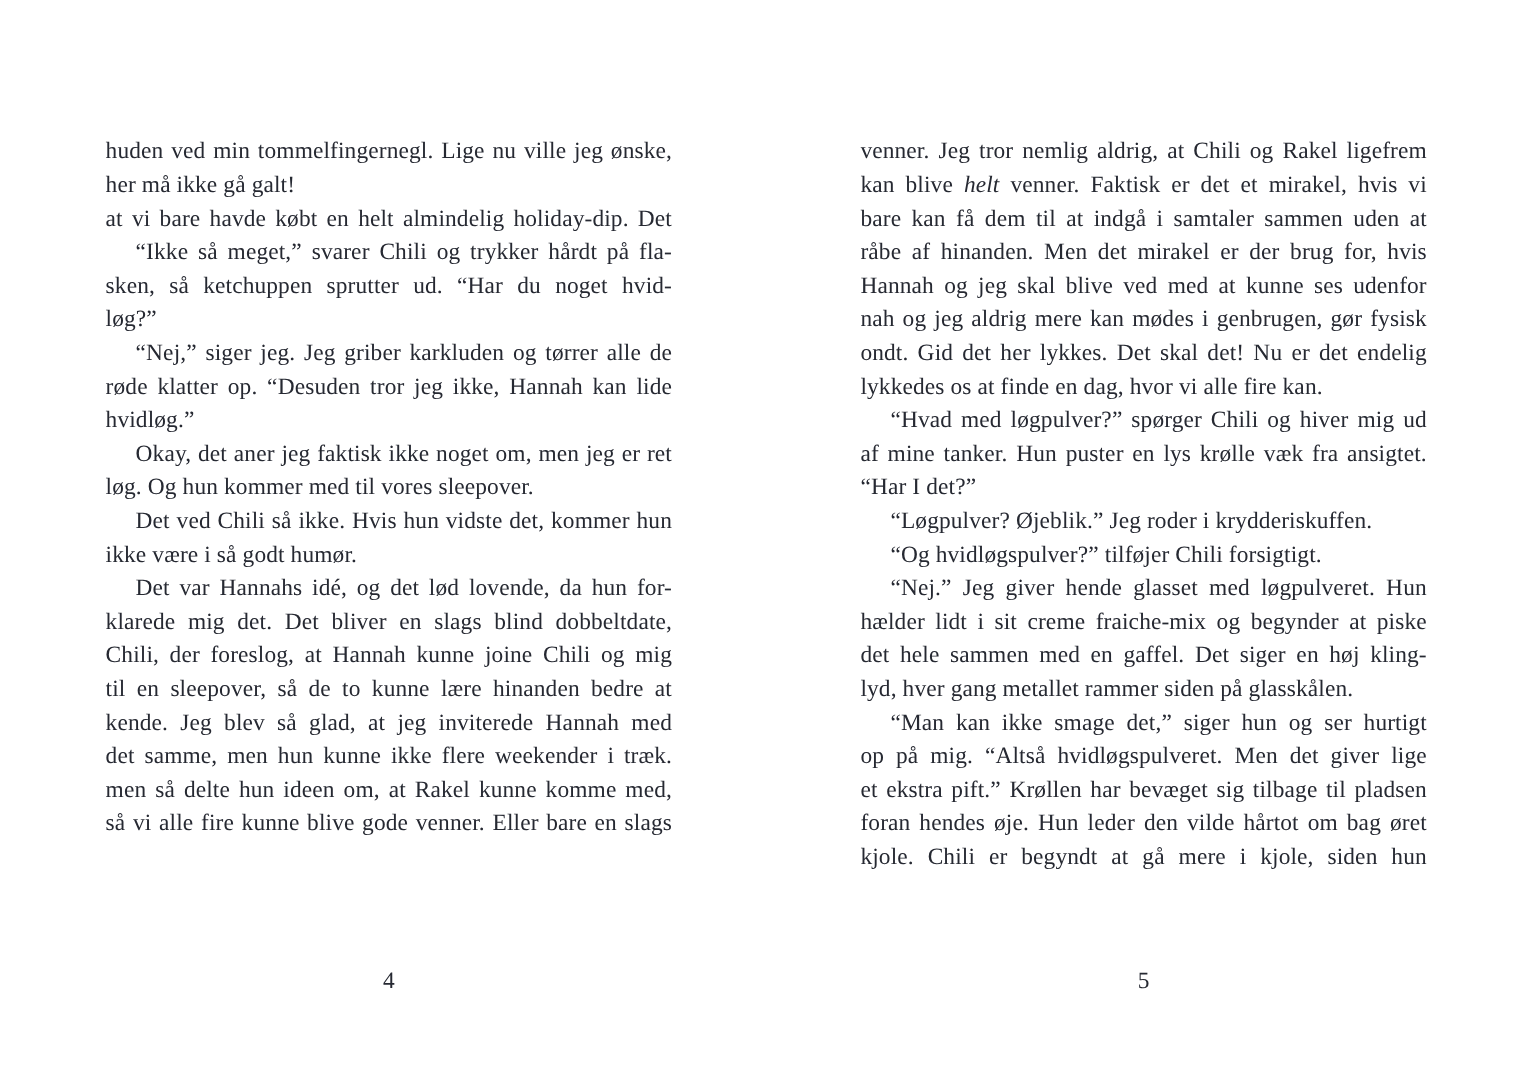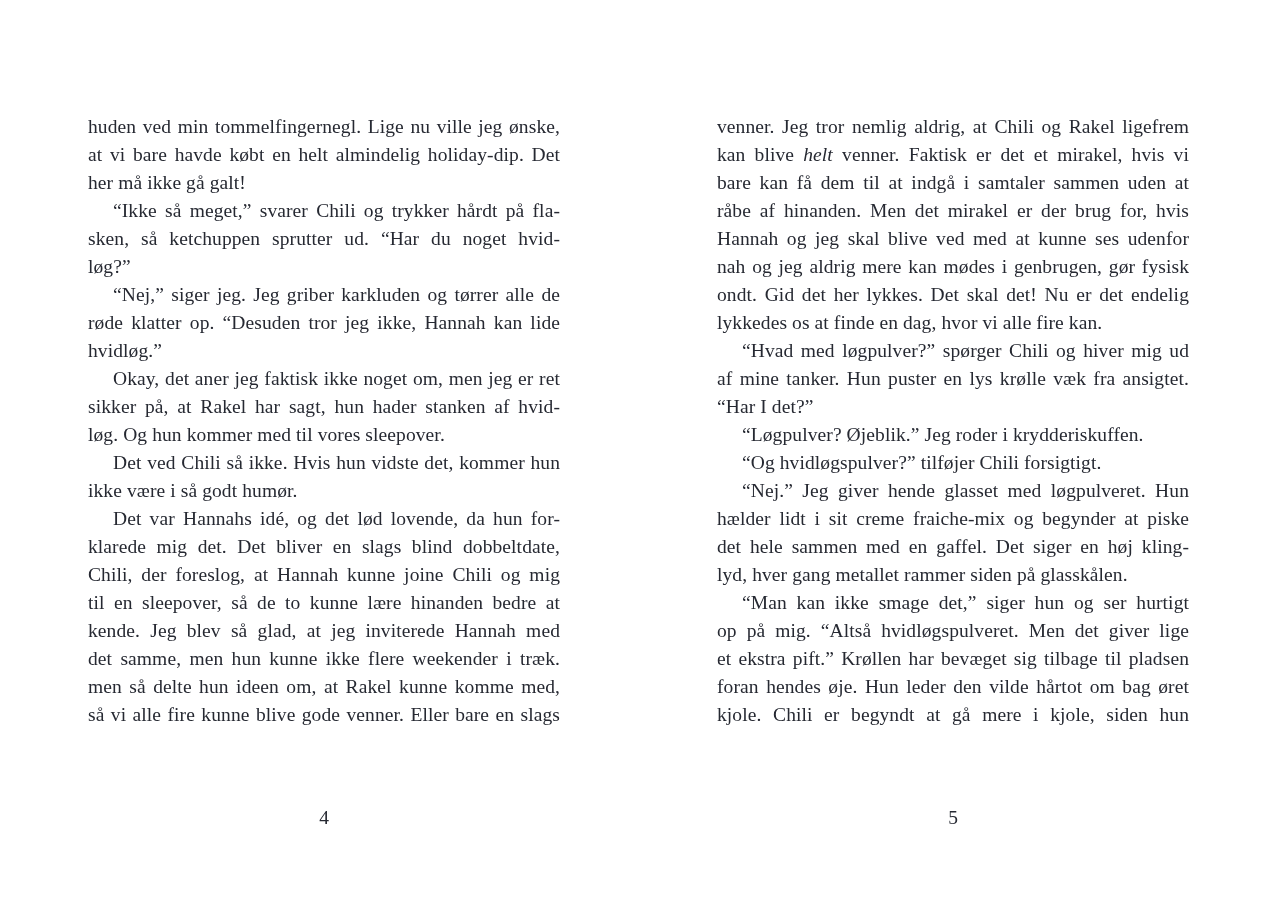--- a/index.html
+++ b/index.html
@@ -64,30 +64,29 @@
   .pn-right { left: 81px; }
 </style>
 </head>
 <body>
 
 <div class="spread">
 
   <div class="page page-left">
     <div class="text-col col-left">
         <div class="line"><span>huden ved min tommelfingernegl. Lige nu ville jeg ønske,</span></div>
+        <div class="line end"><span>her må ikke gå galt!</span></div>
         <div class="line"><span>at vi bare havde købt en helt almindelig holiday-dip. Det</span></div>
-        <div class="line end"><span>her må ikke gå galt!</span></div>
         <div class="line ind"><span>“Ikke så meget,” svarer Chili og trykker hårdt på fla-</span></div>
         <div class="line"><span>sken, så ketchuppen sprutter ud. “Har du noget hvid-</span></div>
         <div class="line end"><span>løg?”</span></div>
         <div class="line ind"><span>“Nej,” siger jeg. Jeg griber karkluden og tørrer alle de</span></div>
         <div class="line"><span>røde klatter op. “Desuden tror jeg ikke, Hannah kan lide</span></div>
         <div class="line end"><span>hvidløg.”</span></div>
         <div class="line ind"><span>Okay, det aner jeg faktisk ikke noget om, men jeg er ret</span></div>
-        <div class="line"><span>sikker på, at Rakel har sagt, hun hader stanken af hvid-</span></div>
         <div class="line end"><span>løg. Og hun kommer med til vores sleepover.</span></div>
         <div class="line ind"><span>Det ved Chili så ikke. Hvis hun vidste det, kommer hun</span></div>
         <div class="line end"><span>ikke være i så godt humør.</span></div>
         <div class="line ind"><span>Det var Hannahs idé, og det lød lovende, da hun for-</span></div>
         <div class="line"><span>klarede mig det. Det bliver en slags blind dobbeltdate,</span></div>
         <div class="line"><span>Chili, der foreslog, at Hannah kunne joine Chili og mig</span></div>
         <div class="line"><span>til en sleepover, så de to kunne lære hinanden bedre at</span></div>
         <div class="line"><span>kende. Jeg blev så glad, at jeg inviterede Hannah med</span></div>
         <div class="line"><span>det samme, men hun kunne ikke flere weekender i træk.</span></div>
         <div class="line"><span>men så delte hun ideen om, at Rakel kunne komme med,</span></div>

